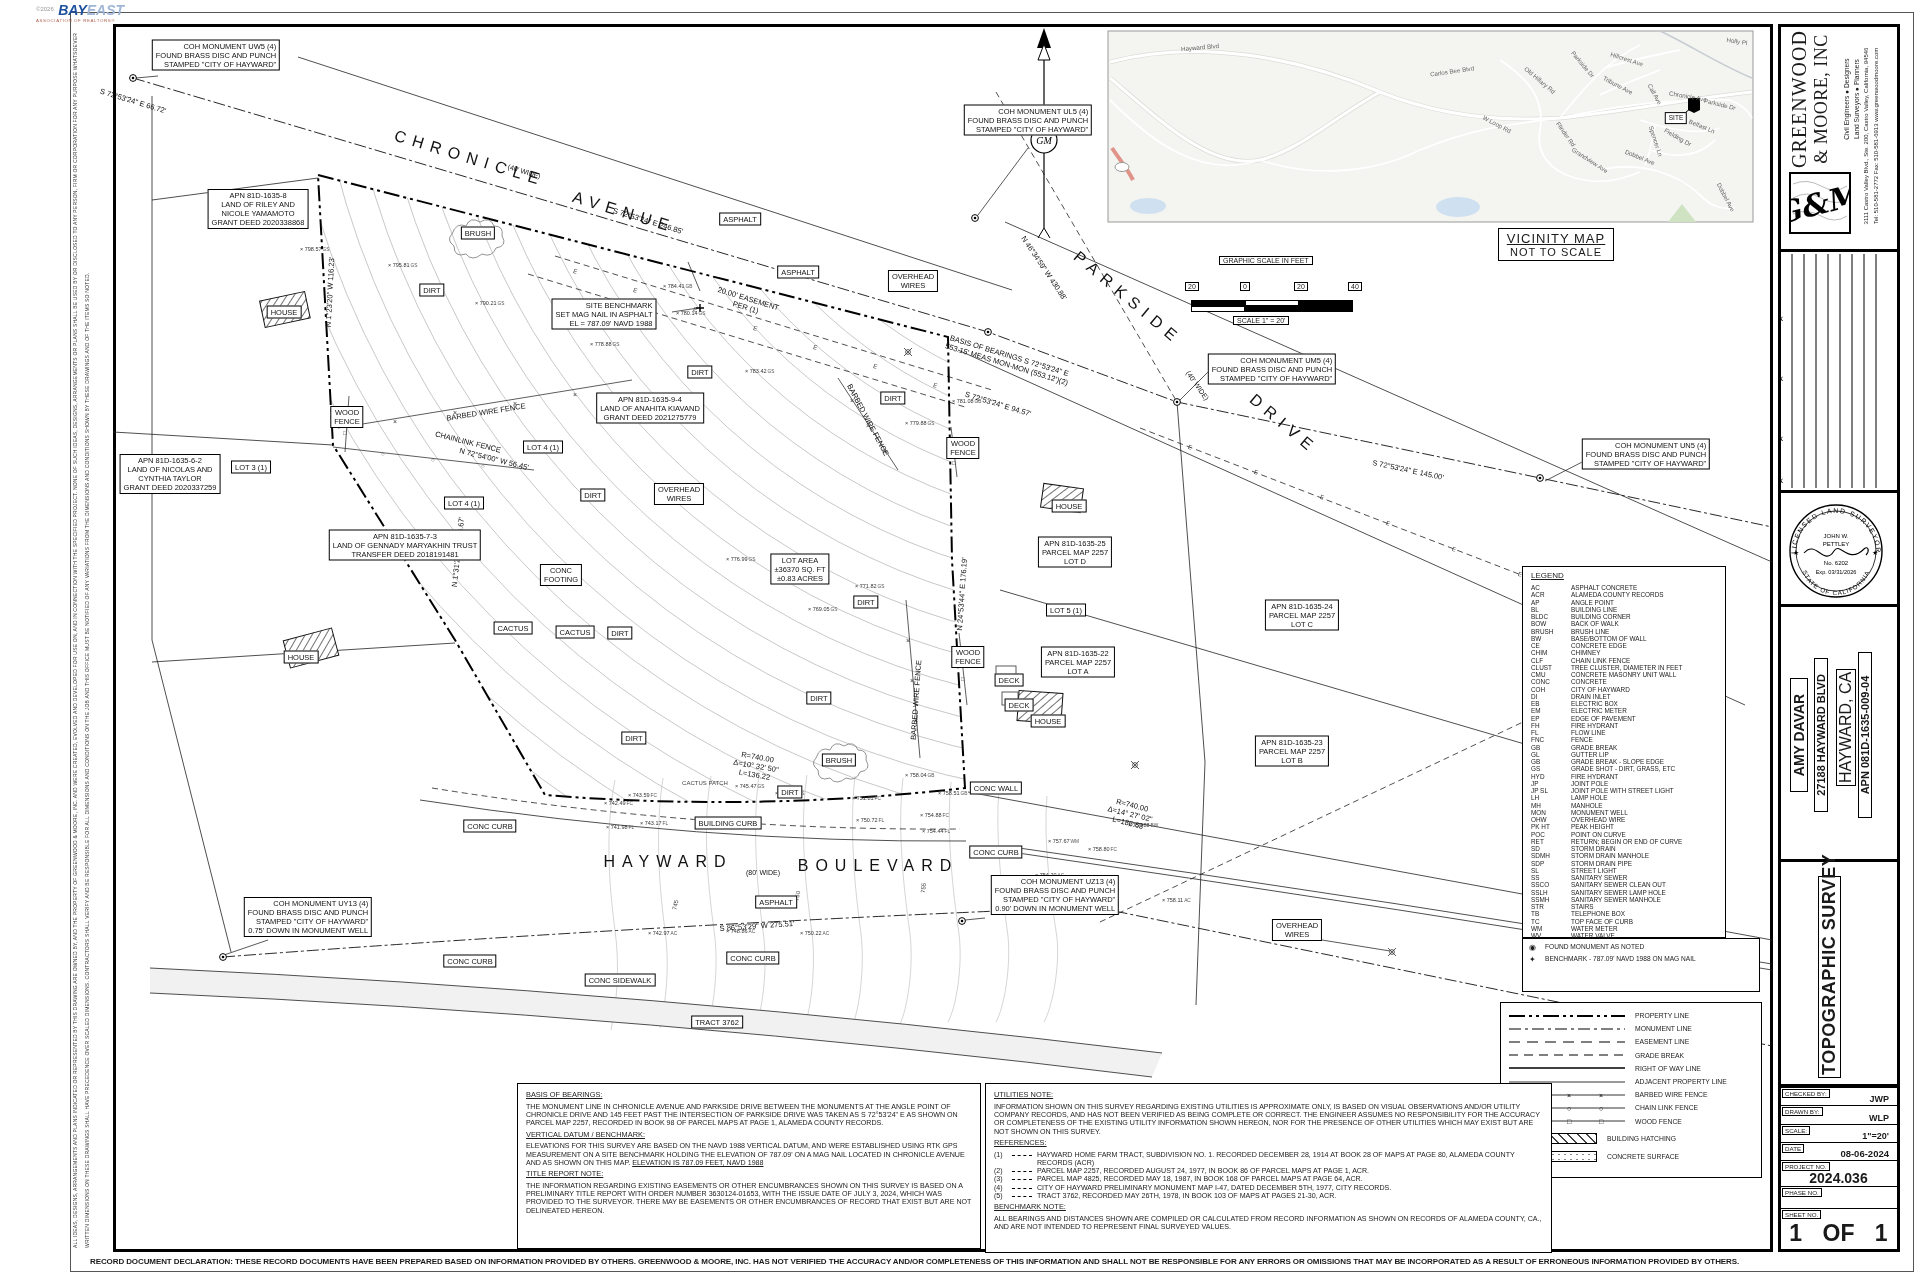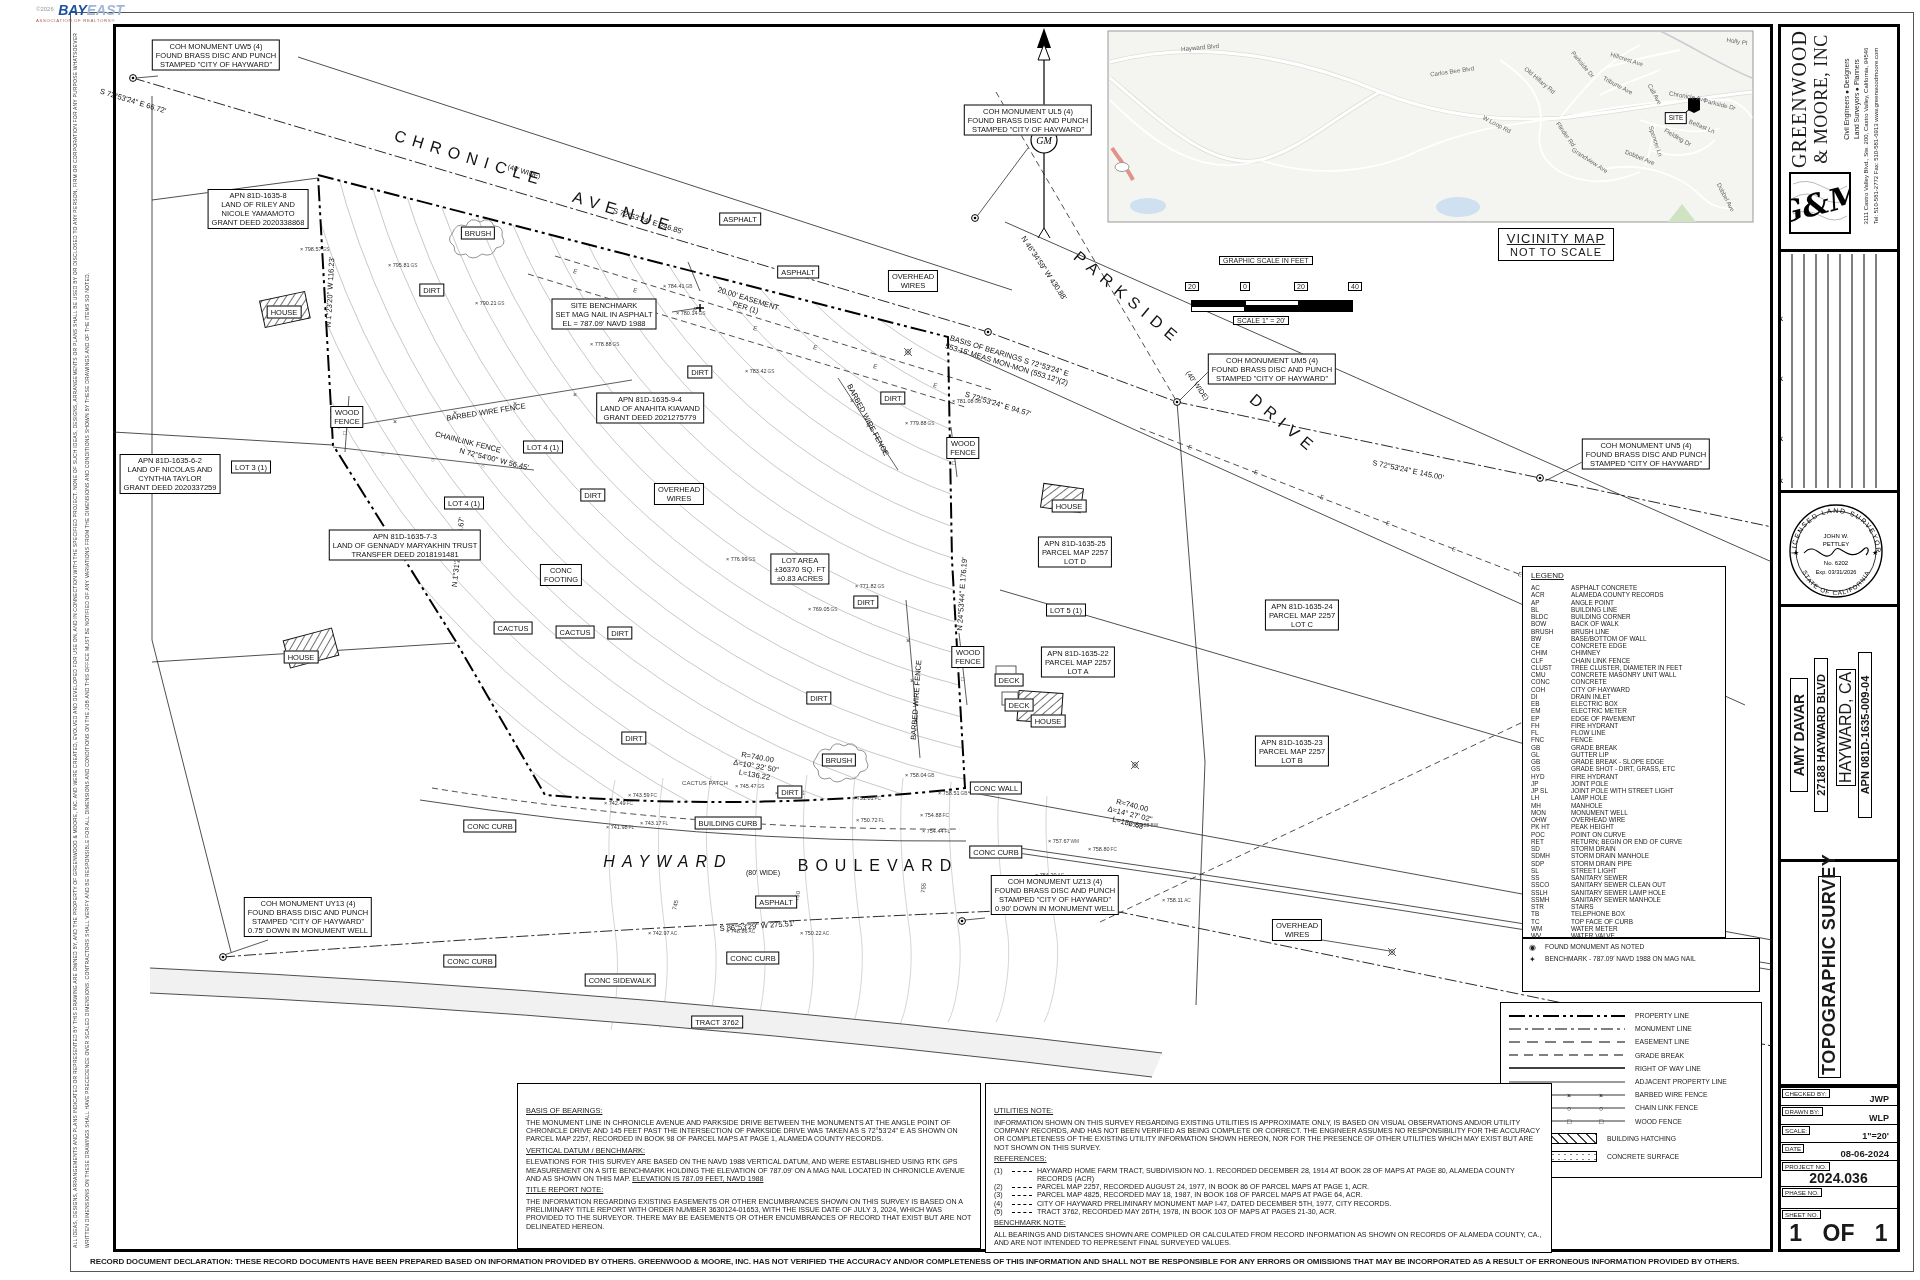--- a/index.html
+++ b/index.html
@@ -6,21 +6,21 @@
   #sheet{position:relative;width:1920px;height:1280px;background:#fff;overflow:hidden;
          font-family:"Liberation Sans",sans-serif;color:#1a1a1a}
   .abs{position:absolute}
   #outer-border{left:70px;top:12px;width:1842px;height:1258px;border:1px solid #555}
   #frame{left:113px;top:24px;width:1660px;height:1228px;border:3px solid #000;box-sizing:border-box}
   #panel{left:1778px;top:24px;width:122px;height:1228px;border:3px solid #000;box-sizing:border-box;background:#fff}
   svg{position:absolute;left:0;top:0}
   
   .pl{position:absolute;white-space:nowrap;line-height:1.2;text-align:center;font-size:7.5px;color:#111;z-index:5}
   .pl.box,.pl.boxL{border:1px solid #000;background:#fff;padding:1px 3px}
-  .pl.boxL{text-align:center}
+  .pl.boxL{text-align:right}
   .pl.street{font-size:16px;letter-spacing:7px;color:#111}
   .pl.bearing{font-size:7.5px}
   .pl.tiny{font-size:6px;color:#444}
   .spot{position:absolute;font-size:5.5px;color:#333;white-space:nowrap;z-index:4}
   .spot .sc{font-size:4.8px;margin-left:1px;color:#555}
   
   #legend{left:1522px;top:566px;width:204px;height:372px;border:1px solid #000;padding:4px 0 0 8px;box-sizing:border-box;background:#fff;z-index:6}
   #legend-title{font-size:8px;text-decoration:underline;margin-bottom:4px}
   .lr{display:flex;font-size:6.4px;line-height:7.25px}
   .la{width:40px;flex:none}
@@ -31,21 +31,21 @@
   
   #linetypes{left:1500px;top:1002px;width:262px;height:176px;border:1px solid #000;box-sizing:border-box;padding:6px 4px 4px 6px;background:#fff;z-index:6}
   .ltr{display:flex;align-items:center;height:13.2px;font-size:6.8px}
   .ltr svg{position:static;flex:none}
   .lt-label{margin-left:8px}
   .sw{display:flex;align-items:center;height:15px;margin-top:3px;font-size:6.8px}
   .swb{width:66px;height:11px;border:1px solid #000;margin:0 10px 0 24px;box-sizing:border-box}
   .swb.hatch{background:repeating-linear-gradient(45deg,#fff 0 5px,#444 5px 6.5px)}
   .swb.conc{background-image:radial-gradient(#888 .6px,transparent .8px);background-size:6px 5px}
   
-  .notes{border:1px solid #000;padding:20px 8px;box-sizing:border-box;font-size:7.1px;line-height:1.17;background:#fff;z-index:6;position:absolute}
+  .notes{border:1px solid #000;padding:4px 8px;box-sizing:border-box;font-size:7.1px;line-height:1.17;background:#fff;z-index:6;position:absolute}
   #notes-left{left:517px;top:1083px;width:464px;height:166px}
   #notes-right{left:985px;top:1083px;width:567px;height:170px}
   .nh{text-decoration:underline;font-size:7.4px;margin:3px 0 3px}
   .np{margin:0 0 1px}
   .u{text-decoration:underline}
   .ref{display:flex;margin:0}
   .rn{width:18px;flex:none}
   .rdash{width:20px;border-top:1px dashed #000;margin:4px 5px 0 0;flex:none}
   .rt{flex:1}
   #disclaimer{left:90px;top:1257px;width:1800px;font-size:8px;font-weight:bold;white-space:nowrap;letter-spacing:-.1px;z-index:6;position:absolute}
@@ -303,21 +303,21 @@
       </div>
       <div class="pl street" style="left: 1128px; top: 298px; transform: translate(-50%, -50%) rotate(40deg);">
         <div>PARKSIDE</div>
       </div>
       <div class="pl street" style="left: 1284px; top: 424px; transform: translate(-50%, -50%) rotate(40deg);">
         <div>DRIVE</div>
       </div>
       <div class="pl plain" style="left: 1197px; top: 386px; transform: translate(-50%, -50%) rotate(55deg); font-size: 7px;">
         <div>(40' WIDE)</div>
       </div>
-      <div class="pl street" style="left: 668px; top: 862px; transform: translate(-50%, -50%) rotate(0deg); font-style: italic;">
+      <div class="pl street" style="left: 668px; top: 862px; transform: translate(-50%, -50%) rotate(0deg);">
         <div>HAYWARD</div>
       </div>
       <div class="pl plain" style="left: 763px; top: 873px; transform: translate(-50%, -50%) rotate(0deg); font-size: 7px;">
         <div>(80' WIDE)</div>
       </div>
       <div class="pl street" style="left: 878px; top: 866px; transform: translate(-50%, -50%) rotate(0deg);">
         <div>BOULEVARD</div>
       </div>
       <div class="pl bearing" style="left: 133px; top: 101px; transform: translate(-50%, -50%) rotate(17deg);">
         <div>S 72°53'24" E 66.72'</div>

